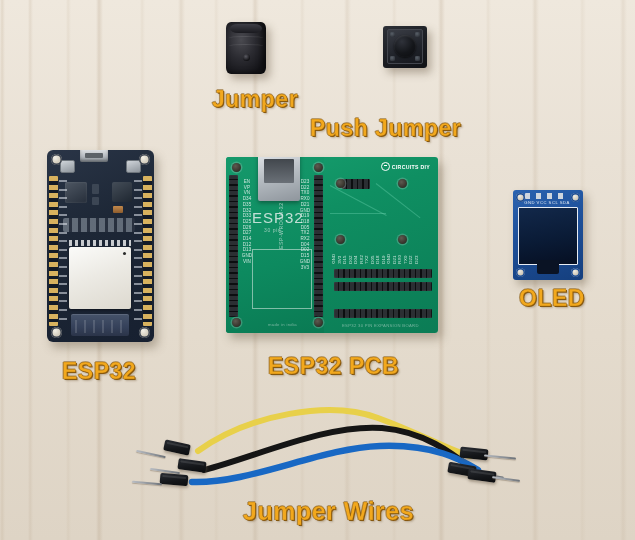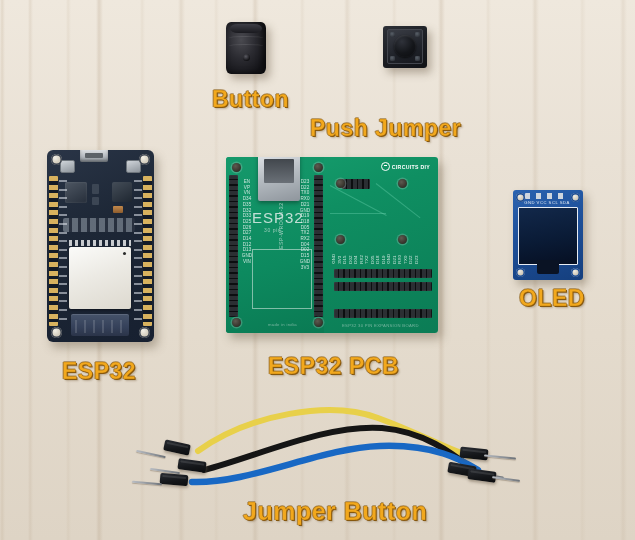--- a/index.html
+++ b/index.html
@@ -526,21 +526,21 @@
 
     <div class="dupont" style="left:330px;top:50px;width:28px;height:11px;transform:rotate(6deg)"></div>
     <div class="dupin" style="left:354px;top:58px;width:32px;transform:rotate(6deg)"></div>
     <div class="dupont" style="left:318px;top:66px;width:28px;height:11px;transform:rotate(10deg)"></div>
     <div class="dupin" style="left:342px;top:76px;width:32px;transform:rotate(10deg)"></div>
     <div class="dupont" style="left:338px;top:72px;width:28px;height:11px;transform:rotate(8deg)"></div>
     <div class="dupin" style="left:362px;top:80px;width:28px;transform:rotate(8deg)"></div>
   </div>
 
   <div id="captions">
-      <div class="caption" style="left: 212px; top: 86px; font-size: 23px;">Button</div>
+      <div class="caption" style="left: 212px; top: 86px; font-size: 23px;">Jumper</div>
       <div class="caption" style="left: 310px; top: 115px; font-size: 23px;">Push Jumper</div>
       <div class="caption" style="left: 62px; top: 358px; font-size: 23px;">ESP32</div>
       <div class="caption" style="left: 268px; top: 353px; font-size: 23px;">ESP32 PCB</div>
       <div class="caption" style="left: 519px; top: 285px; font-size: 23px;">OLED</div>
-      <div class="caption" style="left: 243px; top: 497px; font-size: 25px;">Jumper Button</div>
+      <div class="caption" style="left: 243px; top: 497px; font-size: 25px;">Jumper Wires</div>
     </div>
 
 </div>
 
 </body></html>

